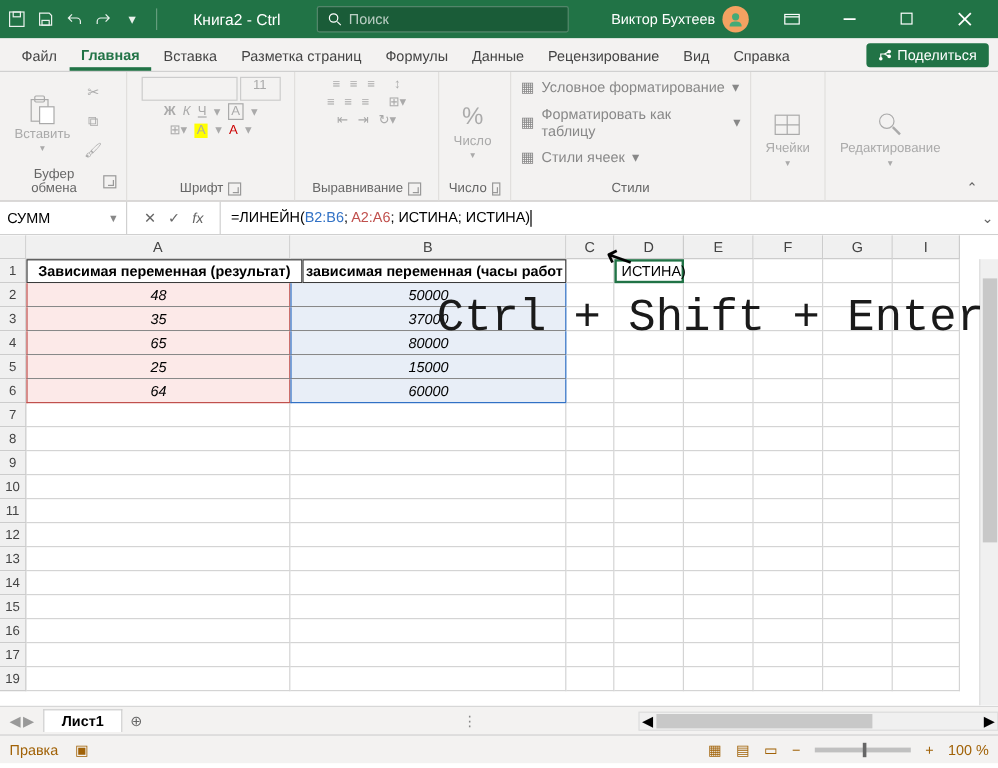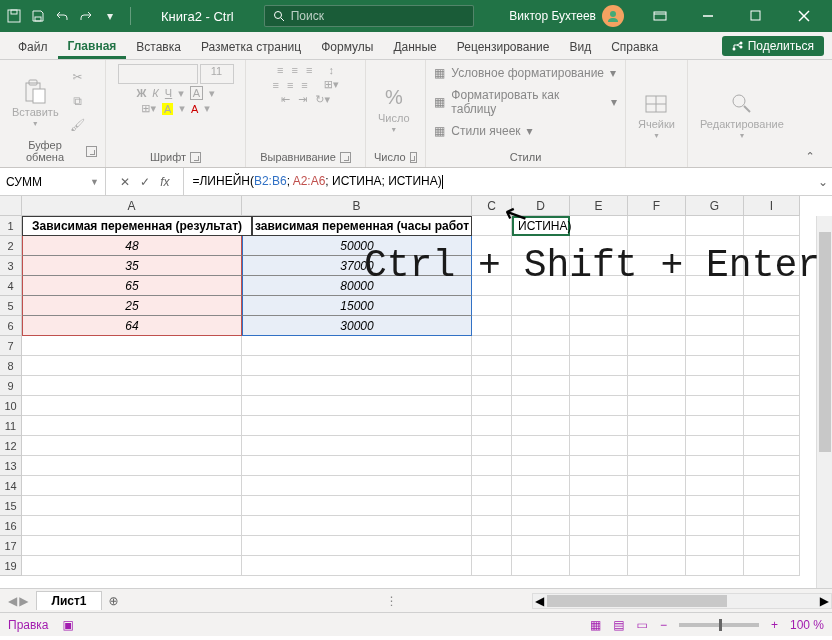--- a/index.html
+++ b/index.html
@@ -77,21 +77,21 @@
 
   
   .sheettabs { height: 24px; background: #f3f2f1; border-top: 1px solid #d0d0d0; display: flex; align-items: center; font-size: 12px; }
   .st-nav { display: flex; gap: 2px; padding: 0 8px; color: #999; }
   .st-tab { background: #fff; border: 1px solid #ccc; border-bottom: none; padding: 2px 14px; font-weight: 600; }
   .st-add { width: 24px; text-align: center; color: #666; }
   .st-hscroll { margin-left: auto; display: flex; align-items: center; width: 300px; height: 16px; background: #f0f0f0; border: 1px solid #ddd; position: relative; }
   .st-hscroll .thumb { position: absolute; left: 14px; width: 180px; top: 1px; bottom: 1px; background: #c8c8c8; }
 
   
-  .status { height: 24px; background: #f3f2f1; border-top: 1px solid #d0d0d0; display: flex; align-items: center; padding: 0 8px; font-size: 12px; color: #a21caf; }
+  .status { height: 24px; background: #f3f2f1; border-top: 1px solid #d0d0d0; display: flex; align-items: center; padding: 0 8px; font-size: 12px; color: #a16207; }
   .status-right { margin-left: auto; display: flex; align-items: center; gap: 12px; }
   .zoom-slider { width: 80px; height: 4px; background: #c0c0c0; position: relative; }
   .zoom-slider .h { position: absolute; left: 50%; top: -4px; width: 3px; height: 12px; background: #666; }
 
   svg { display: block; }
 </style>
 </head>
 <body>
 
 <div class="titlebar">
@@ -435,21 +435,21 @@
         <div class="cell data-b" style="width: 230px;">15000</div>
         <div class="cell" style="width: 40px;"></div>
         <div class="cell" style="width: 58px;"></div>
         <div class="cell" style="width: 58px;"></div>
         <div class="cell" style="width: 58px;"></div>
         <div class="cell" style="width: 58px;"></div>
         <div class="cell" style="width: 56px;"></div>
       </div>
       <div class="crow">
         <div class="cell data-a last-a" style="width: 220px;">64</div>
-        <div class="cell data-b last-b" style="width: 230px;">30000</div>
+        <div class="cell data-b last-b" style="width: 230px;">60000</div>
         <div class="cell" style="width: 40px;"></div>
         <div class="cell" style="width: 58px;"></div>
         <div class="cell" style="width: 58px;"></div>
         <div class="cell" style="width: 58px;"></div>
         <div class="cell" style="width: 58px;"></div>
         <div class="cell" style="width: 56px;"></div>
       </div>
       <div class="crow">
         <div class="cell" style="width: 220px;"></div>
         <div class="cell" style="width: 230px;"></div>

